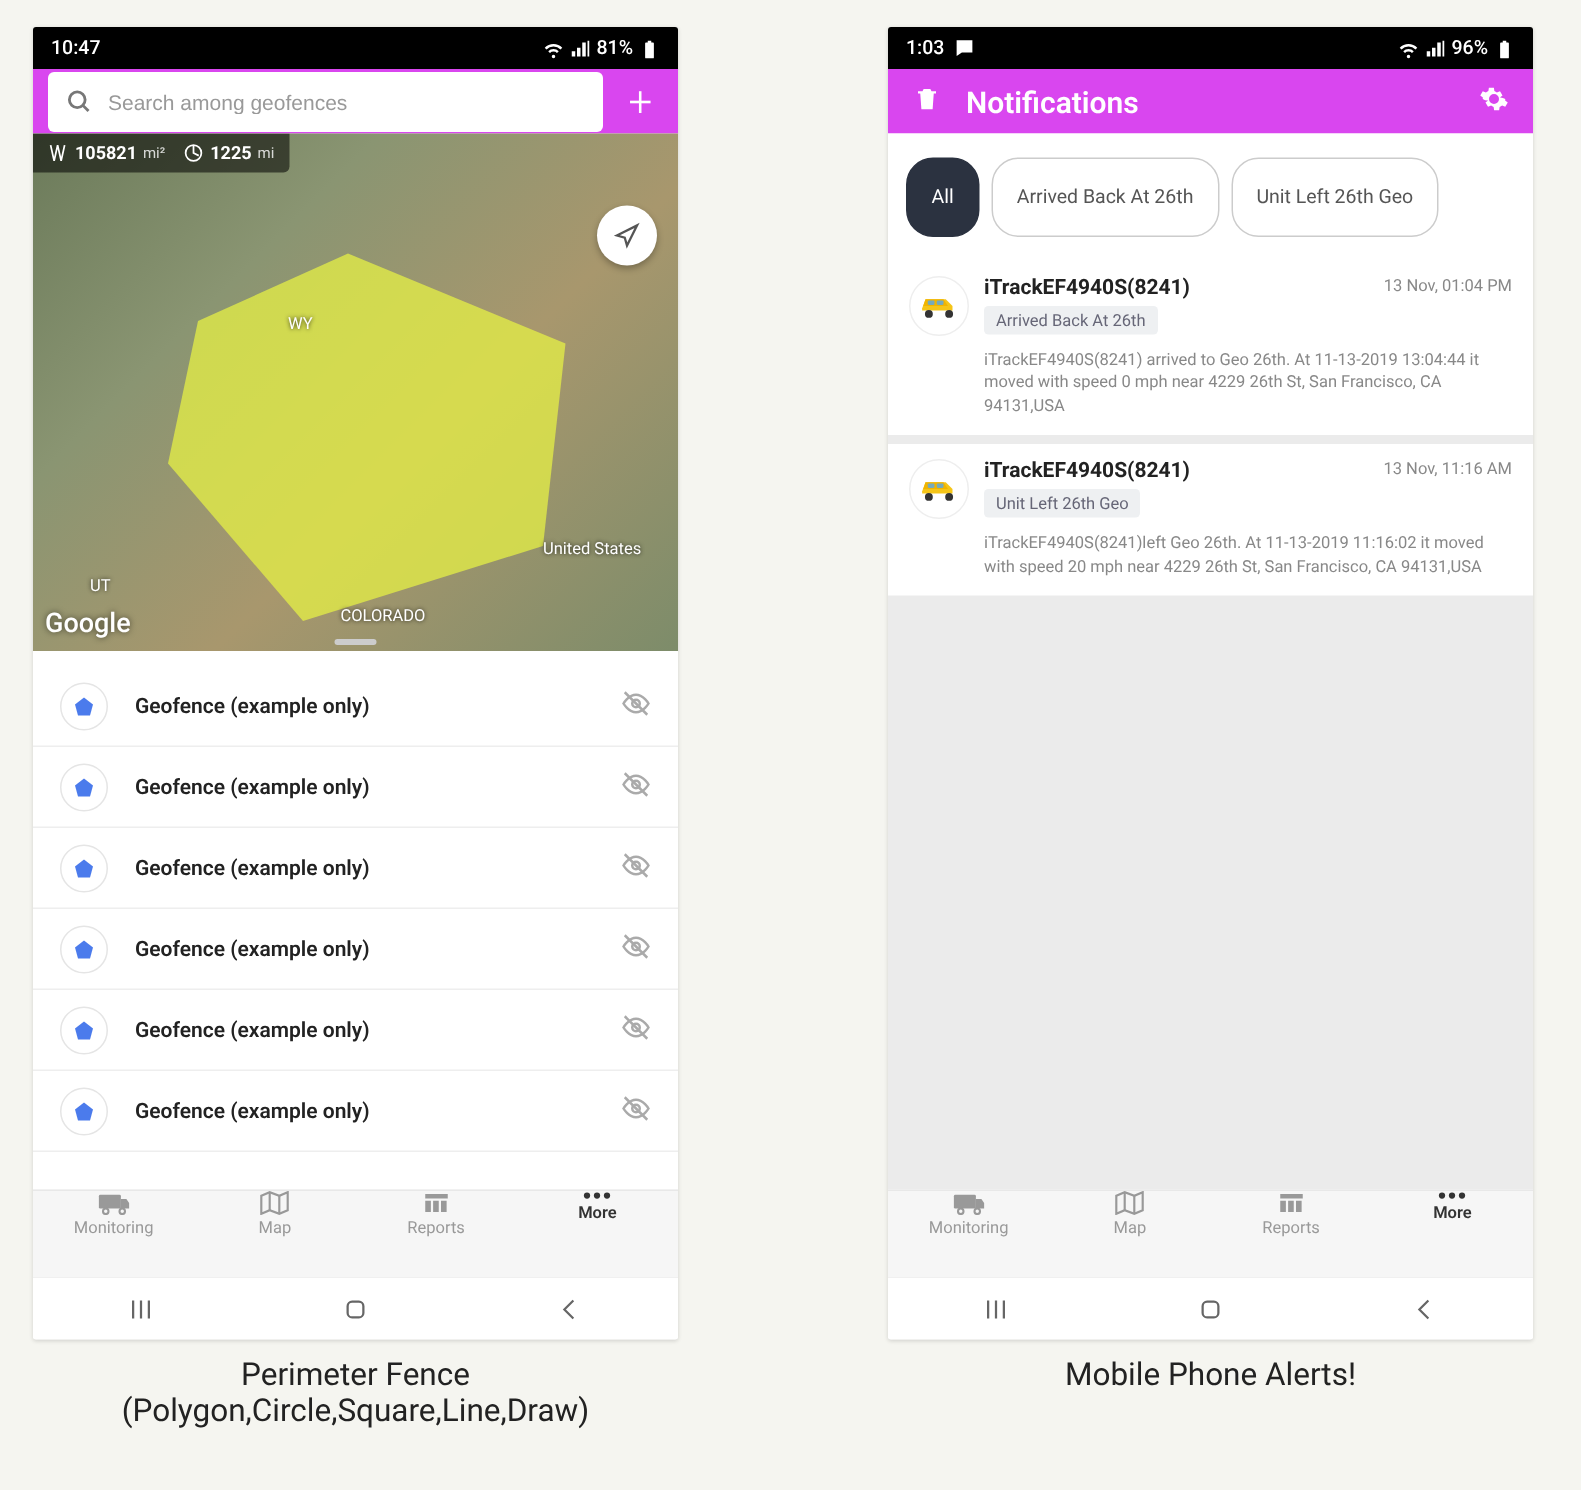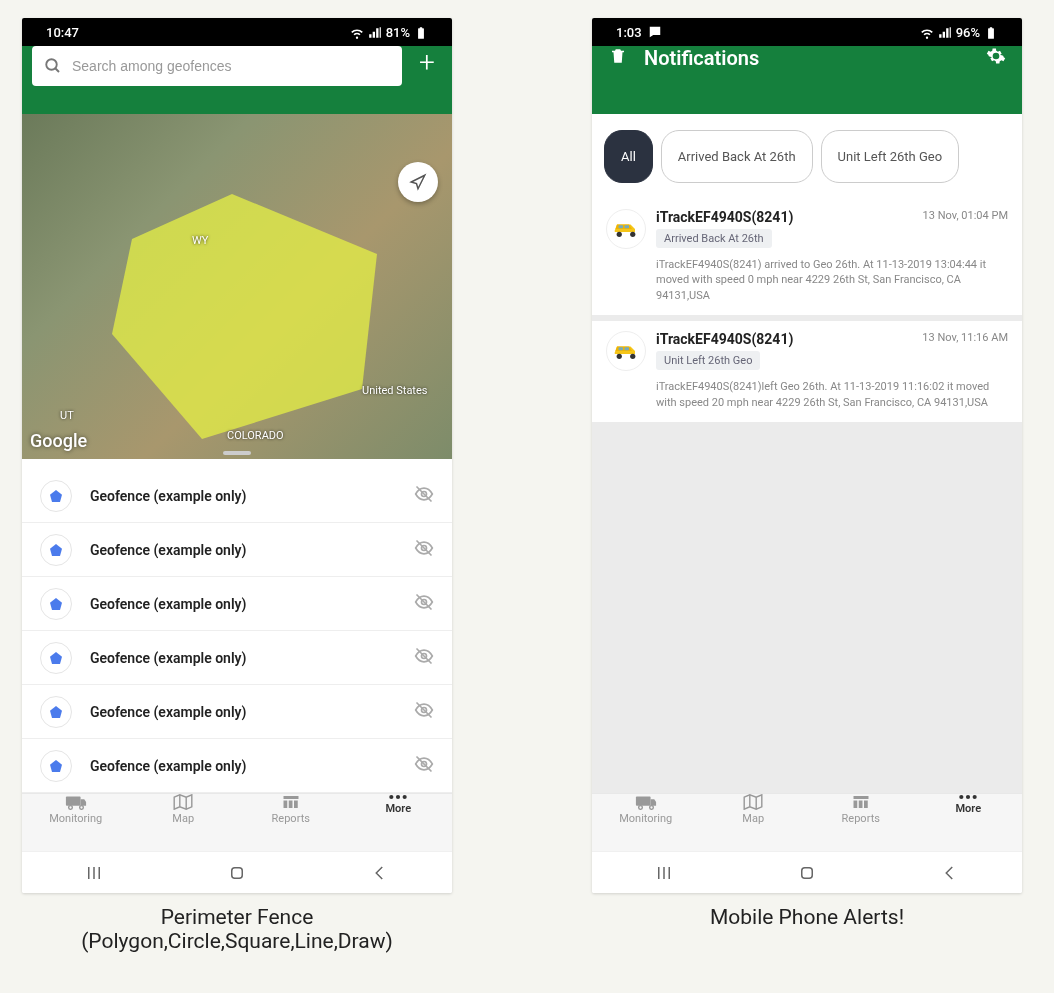--- a/index.html
+++ b/index.html
@@ -25,34 +25,34 @@
   .phone.right { left: 592px; top: 18px; }
 
   
   .status-bar {
     background: #000;
     color: #fff;
     height: 28px;
     display: flex;
     align-items: center;
     justify-content: space-between;
-    padding: 0 24px;
+    padding: 0 12px;
     font-size: 13px;
     font-weight: 500;
   }
   .status-left { display: flex; align-items: center; gap: 6px; }
   .status-right { display: flex; align-items: flex-end; gap: 4px; }
   .status-right svg { width: 14px; height: 14px; }
 
   
   .top-bar {
-    background: #15803d;
-    height: 68px;
-    display: flex;
-    align-items: flex-start;
+    background: #d946ef;
+    height: 43px;
+    display: flex;
+    align-items: center;
     padding: 0 10px;
     gap: 10px;
   }
   .search-box {
     flex: 1;
     background: #fff;
     border-radius: 4px;
     height: 40px;
     display: flex;
     align-items: center;
@@ -329,20 +329,37 @@
       <svg width="18" height="18" viewBox="0 0 24 24" fill="none" stroke="#777" stroke-width="2.5">
           <circle cx="10" cy="10" r="7"></circle>
           <line x1="20" y1="20" x2="15" y2="15"></line>
         </svg>
       <input placeholder="Search among geofences" style="">
     </div>
     <div class="add-btn">+</div>
   </div>
 
   <div class="map-area">
+    <div class="map-overlay">
+      <span class="stat">
+        <svg width="14" height="14" viewBox="0 0 24 24" fill="currentColor">
+            <path d="M3 3l4 18 4-18 4 18 4-18" stroke="#fff" stroke-width="2" fill="none"></path>
+          </svg>
+        <b>105821</b>
+          <span class="unit">mi²</span>
+      </span>
+      <span class="stat">
+        <svg width="14" height="14" viewBox="0 0 24 24" fill="none" stroke="#fff" stroke-width="2">
+            <circle cx="12" cy="12" r="9"></circle>
+            <path d="M12 3v9l6 3"></path>
+          </svg>
+        <b>1225</b>
+          <span class="unit">mi</span>
+      </span>
+    </div>
     <svg class="polygon-shape" width="290" height="260" viewBox="0 0 290 260">
       <polygon points="130,10 275,70 260,205 100,255 10,150 30,55" fill="rgba(230,240,70,0.75)" stroke="none"></polygon>
     </svg>
     <div class="locate-btn">
       <svg width="18" height="18" viewBox="0 0 24 24" fill="none" stroke="#555" stroke-width="2">
           <path d="M3 12l18-9-9 18-2-7-7-2z"></path>
         </svg>
     </div>
     <span class="map-label" style="top:120px;left:170px">WY</span>
     <span class="map-label" style="top:270px;left:340px">United States</span>

